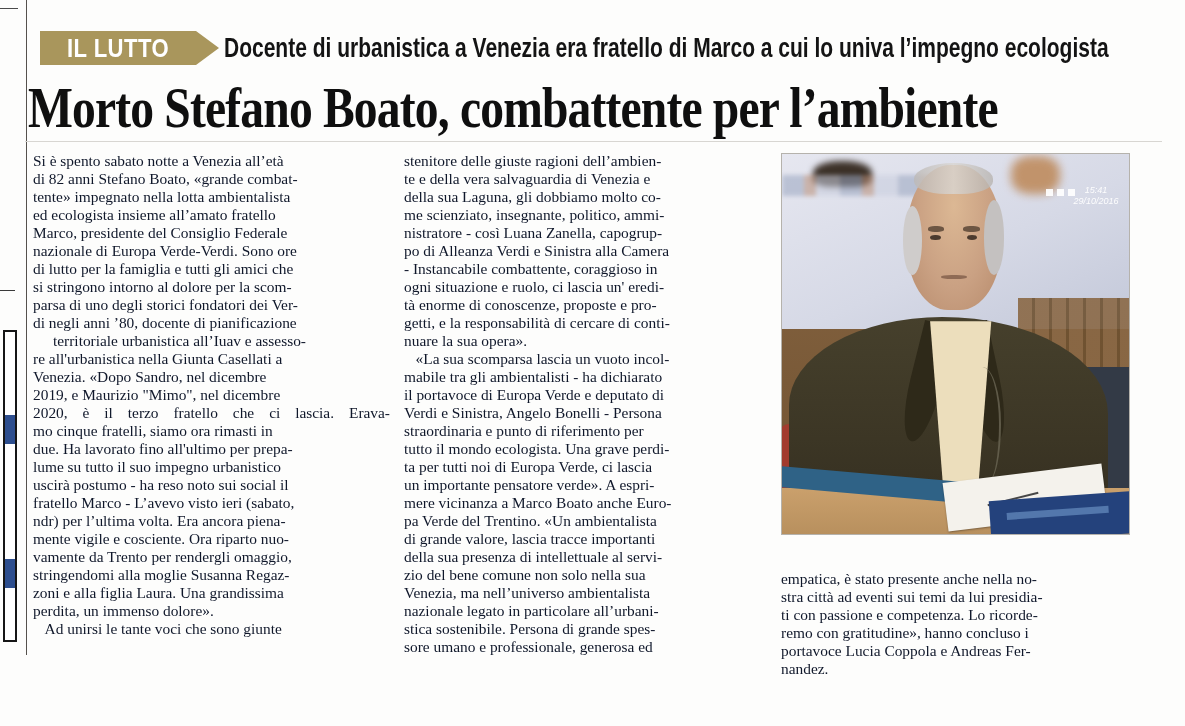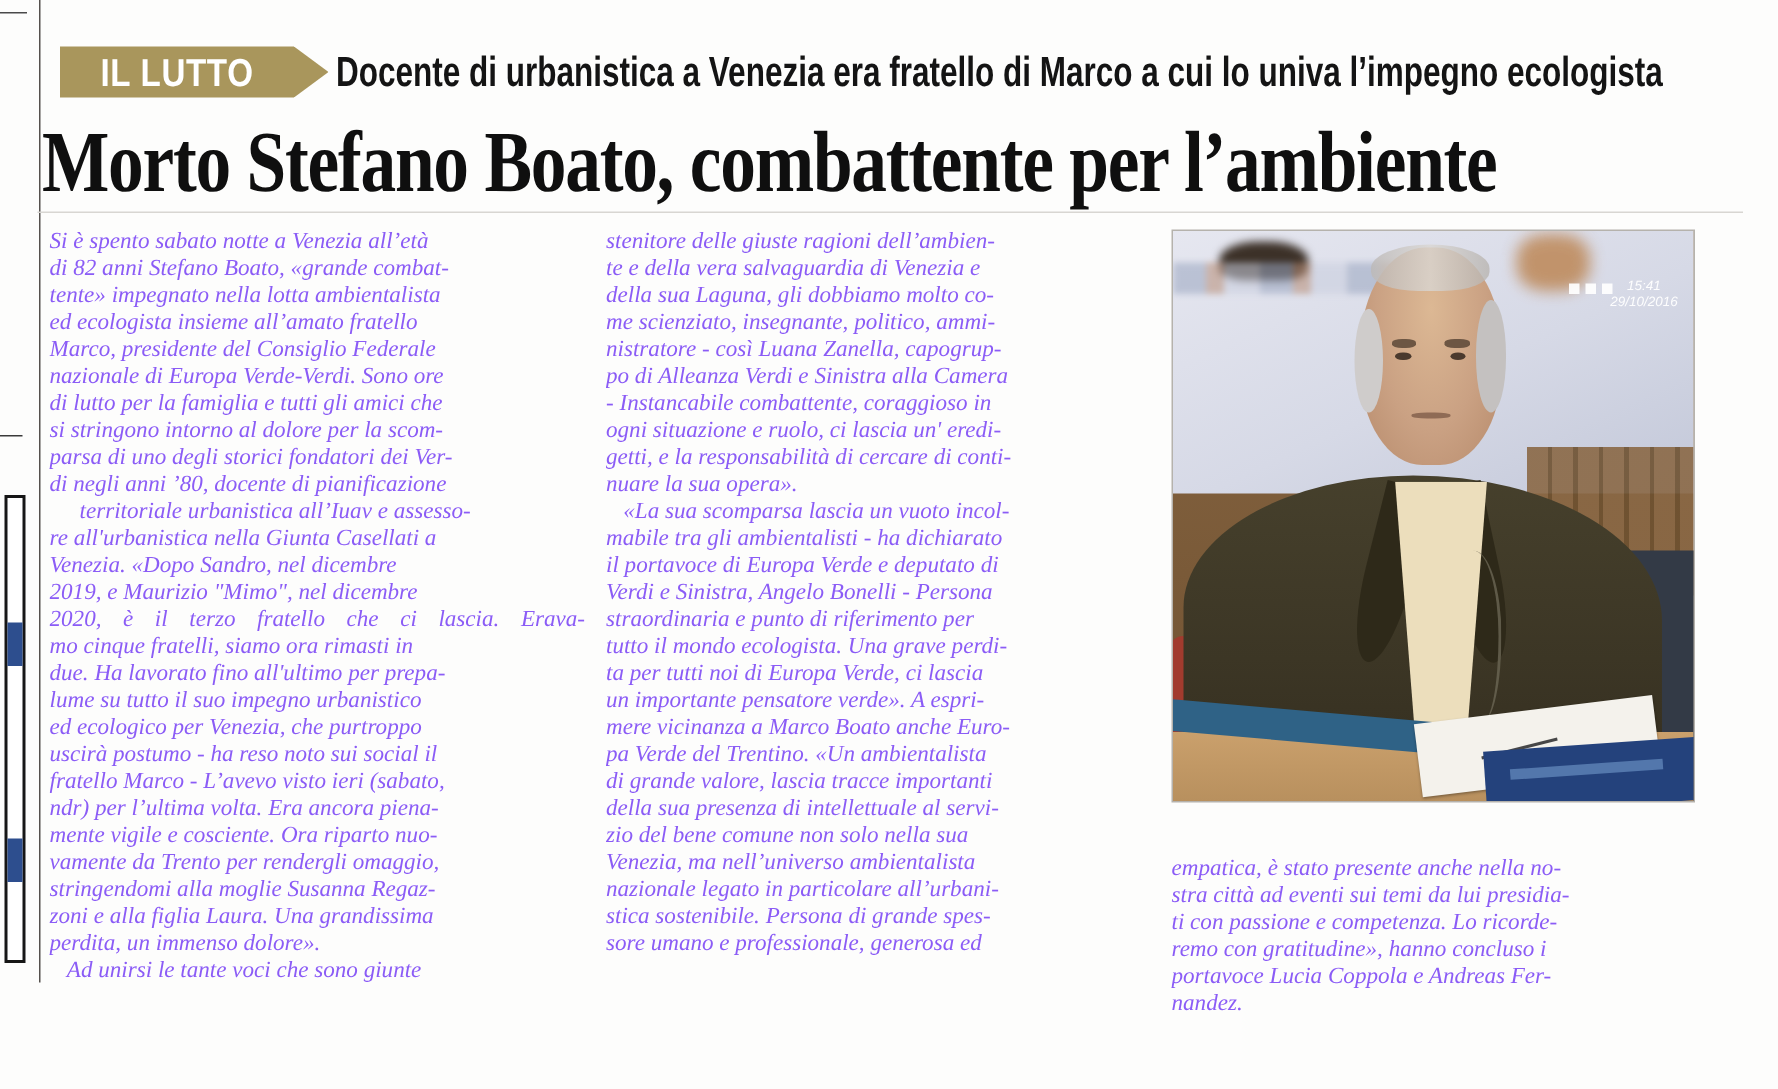--- a/index.html
+++ b/index.html
@@ -38,21 +38,21 @@
   }
   .headline {
     position:absolute; left:28px; top:74px;
     font-family:"Liberation Serif", serif; font-weight:bold; font-size:58px; color:#0f0f0f;
     transform:scaleX(.82); transform-origin:0 0; white-space:nowrap; letter-spacing:-1px;
   }
   .headline-rule { position:absolute; left:25px; top:141px; width:1137px; height:1px; background:#d8d6d2; }
 
   
   .textcol {
-    position:absolute; font-size:15.4px; line-height:18px; color:#8b5cf6; overflow:hidden;font-style:italic;
+    position:absolute; font-size:15.4px; line-height:18px; color:#0f172a; overflow:hidden;
   }
   .textcol .line { text-align:justify; text-align-last:justify; white-space:nowrap; }
   .col1 { left:33px;  top:152px; width:357px; height:528px; }
   .col2 { left:404px; top:152px; width:358px; height:528px; }
   .col3 { left:781px; top:570px; width:357px; height:120px; }
 
   
   .photo {
     position:absolute; left:781px; top:153px; width:349px; height:382px;
     background:linear-gradient(180deg,#8a6845 0%, #7a5a38 60%, #6f5233 100%);
@@ -158,40 +158,40 @@
       <div class="line" style="text-align-last: left;">parsa di uno degli storici fondatori dei Ver-</div>
       <div class="line" style="text-align-last: left;">di negli anni ’80, docente di pianificazione</div>
       <div class="line" style="text-align-last: left; margin-left: 20px;">territoriale urbanistica all’Iuav e assesso-</div>
       <div class="line" style="text-align-last: left;">re all'urbanistica nella Giunta Casellati a</div>
       <div class="line" style="text-align-last: left;">Venezia. «Dopo Sandro, nel dicembre</div>
       <div class="line" style="text-align-last: left;">2019, e Maurizio "Mimo", nel dicembre</div>
       <div class="line">2020, è il terzo fratello che ci lascia. Erava-</div>
       <div class="line" style="text-align-last: left;">mo cinque fratelli, siamo ora rimasti in</div>
       <div class="line" style="text-align-last: left;">due. Ha lavorato fino all'ultimo per prepa-</div>
       <div class="line" style="text-align-last: left;">lume su tutto il suo impegno urbanistico</div>
-      <div class="line" style="text-align-last: left;">ed ecologico per Venezia, che purtroppo</div>
       <div class="line" style="text-align-last: left;">uscirà postumo - ha reso noto sui social il</div>
       <div class="line" style="text-align-last: left;">fratello Marco - L’avevo visto ieri (sabato,</div>
       <div class="line" style="text-align-last: left;">ndr) per l’ultima volta. Era ancora piena-</div>
       <div class="line" style="text-align-last: left;">mente vigile e cosciente. Ora riparto nuo-</div>
       <div class="line" style="text-align-last: left;">vamente da Trento per rendergli omaggio,</div>
       <div class="line" style="text-align-last: left;">stringendomi alla moglie Susanna Regaz-</div>
       <div class="line" style="text-align-last: left;">zoni e alla figlia Laura. Una grandissima</div>
       <div class="line" style="text-align-last: left;">perdita, un immenso dolore».</div>
       <div class="line" style="text-align-last: left;">&nbsp;&nbsp;&nbsp;Ad unirsi le tante voci che sono giunte</div>
     </div>
   <div class="textcol col2">
       <div class="line" style="text-align-last: left;">stenitore delle giuste ragioni dell’ambien-</div>
       <div class="line" style="text-align-last: left;">te e della vera salvaguardia di Venezia e</div>
       <div class="line" style="text-align-last: left;">della sua Laguna, gli dobbiamo molto co-</div>
       <div class="line" style="text-align-last: left;">me scienziato, insegnante, politico, ammi-</div>
       <div class="line" style="text-align-last: left;">nistratore - così Luana Zanella, capogrup-</div>
       <div class="line" style="text-align-last: left;">po di Alleanza Verdi e Sinistra alla Camera</div>
       <div class="line" style="text-align-last: left;">- Instancabile combattente, coraggioso in</div>
       <div class="line" style="text-align-last: left;">ogni situazione e ruolo, ci lascia un' eredi-</div>
+      <div class="line" style="text-align-last: left;">tà enorme di conoscenze, proposte e pro-</div>
       <div class="line" style="text-align-last: left;">getti, e la responsabilità di cercare di conti-</div>
       <div class="line" style="text-align-last: left;">nuare la sua opera».</div>
       <div class="line" style="text-align-last: left;">&nbsp;&nbsp;&nbsp;«La sua scomparsa lascia un vuoto incol-</div>
       <div class="line" style="text-align-last: left;">mabile tra gli ambientalisti - ha dichiarato</div>
       <div class="line" style="text-align-last: left;">il portavoce di Europa Verde e deputato di</div>
       <div class="line" style="text-align-last: left;">Verdi e Sinistra, Angelo Bonelli - Persona</div>
       <div class="line" style="text-align-last: left;">straordinaria e punto di riferimento per</div>
       <div class="line" style="text-align-last: left;">tutto il mondo ecologista. Una grave perdi-</div>
       <div class="line" style="text-align-last: left;">ta per tutti noi di Europa Verde, ci lascia</div>
       <div class="line" style="text-align-last: left;">un importante pensatore verde». A espri-</div>

